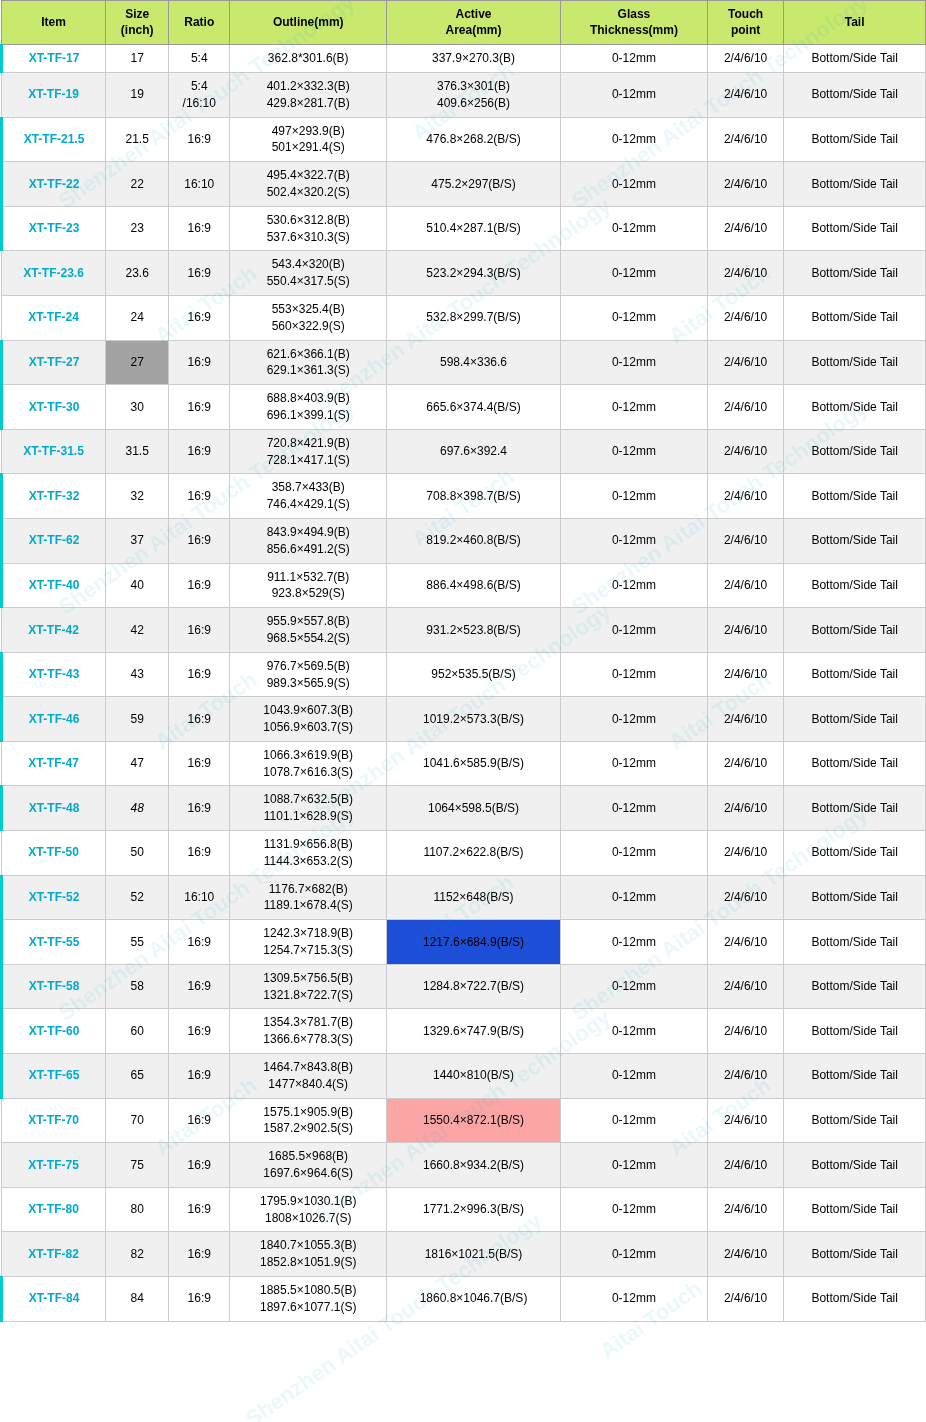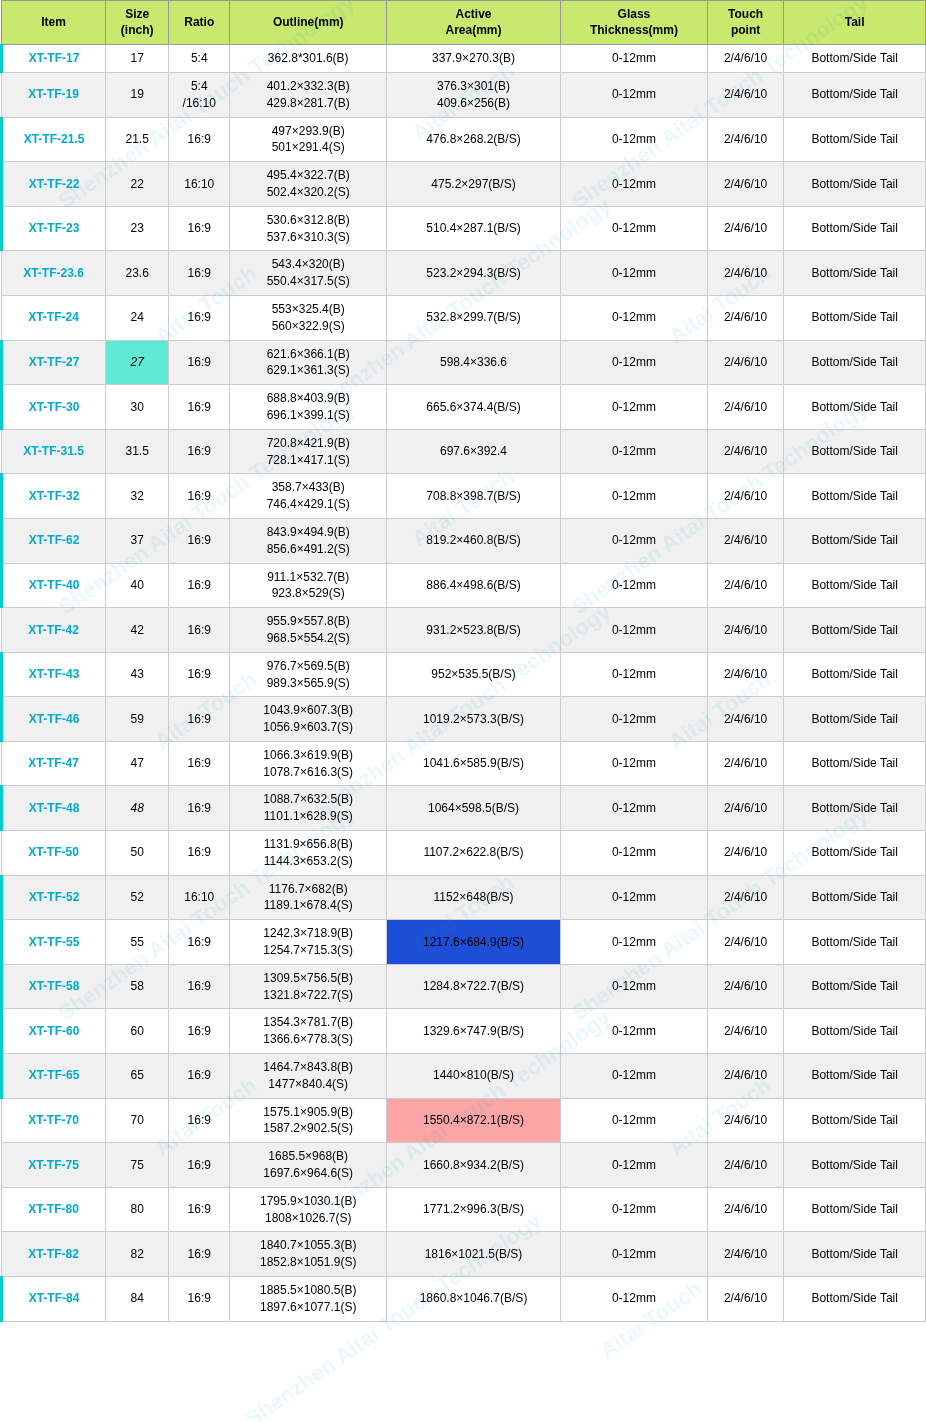--- a/index.html
+++ b/index.html
@@ -177,21 +177,21 @@
         <td style="background-color: rgb(255, 255, 255); white-space: pre-line;">16:9</td>
         <td style="background-color: rgb(255, 255, 255); white-space: pre-line;">553×325.4(B)
 560×322.9(S)</td>
         <td style="background-color: rgb(255, 255, 255); white-space: pre-line;">532.8×299.7(B/S)</td>
         <td style="background-color: rgb(255, 255, 255); white-space: pre-line;">0-12mm</td>
         <td style="background-color: rgb(255, 255, 255); white-space: pre-line;">2/4/6/10</td>
         <td style="background-color: rgb(255, 255, 255); white-space: pre-line;">Bottom/Side Tail</td>
       </tr>
       <tr>
         <td class="item-cell" style="background-color: rgb(240, 240, 240); white-space: pre-line; color: rgb(0, 170, 204); font-weight: bold; border-left: 3px solid rgb(0, 204, 204);">XT-TF-27</td>
-        <td style="background-color: #5eead4; white-space: pre-line; font-style: italic;">27</td>
+        <td style="background-color: #a3a3a3; white-space: pre-line;">27</td>
         <td style="background-color: rgb(240, 240, 240); white-space: pre-line;">16:9</td>
         <td style="background-color: rgb(240, 240, 240); white-space: pre-line;">621.6×366.1(B)
 629.1×361.3(S)</td>
         <td style="background-color: rgb(240, 240, 240); white-space: pre-line;">598.4×336.6</td>
         <td style="background-color: rgb(240, 240, 240); white-space: pre-line;">0-12mm</td>
         <td style="background-color: rgb(240, 240, 240); white-space: pre-line;">2/4/6/10</td>
         <td style="background-color: rgb(240, 240, 240); white-space: pre-line;">Bottom/Side Tail</td>
       </tr>
       <tr>
         <td class="item-cell" style="background-color: rgb(255, 255, 255); white-space: pre-line; color: rgb(0, 170, 204); font-weight: bold; border-left: 3px solid rgb(0, 204, 204);">XT-TF-30</td>

